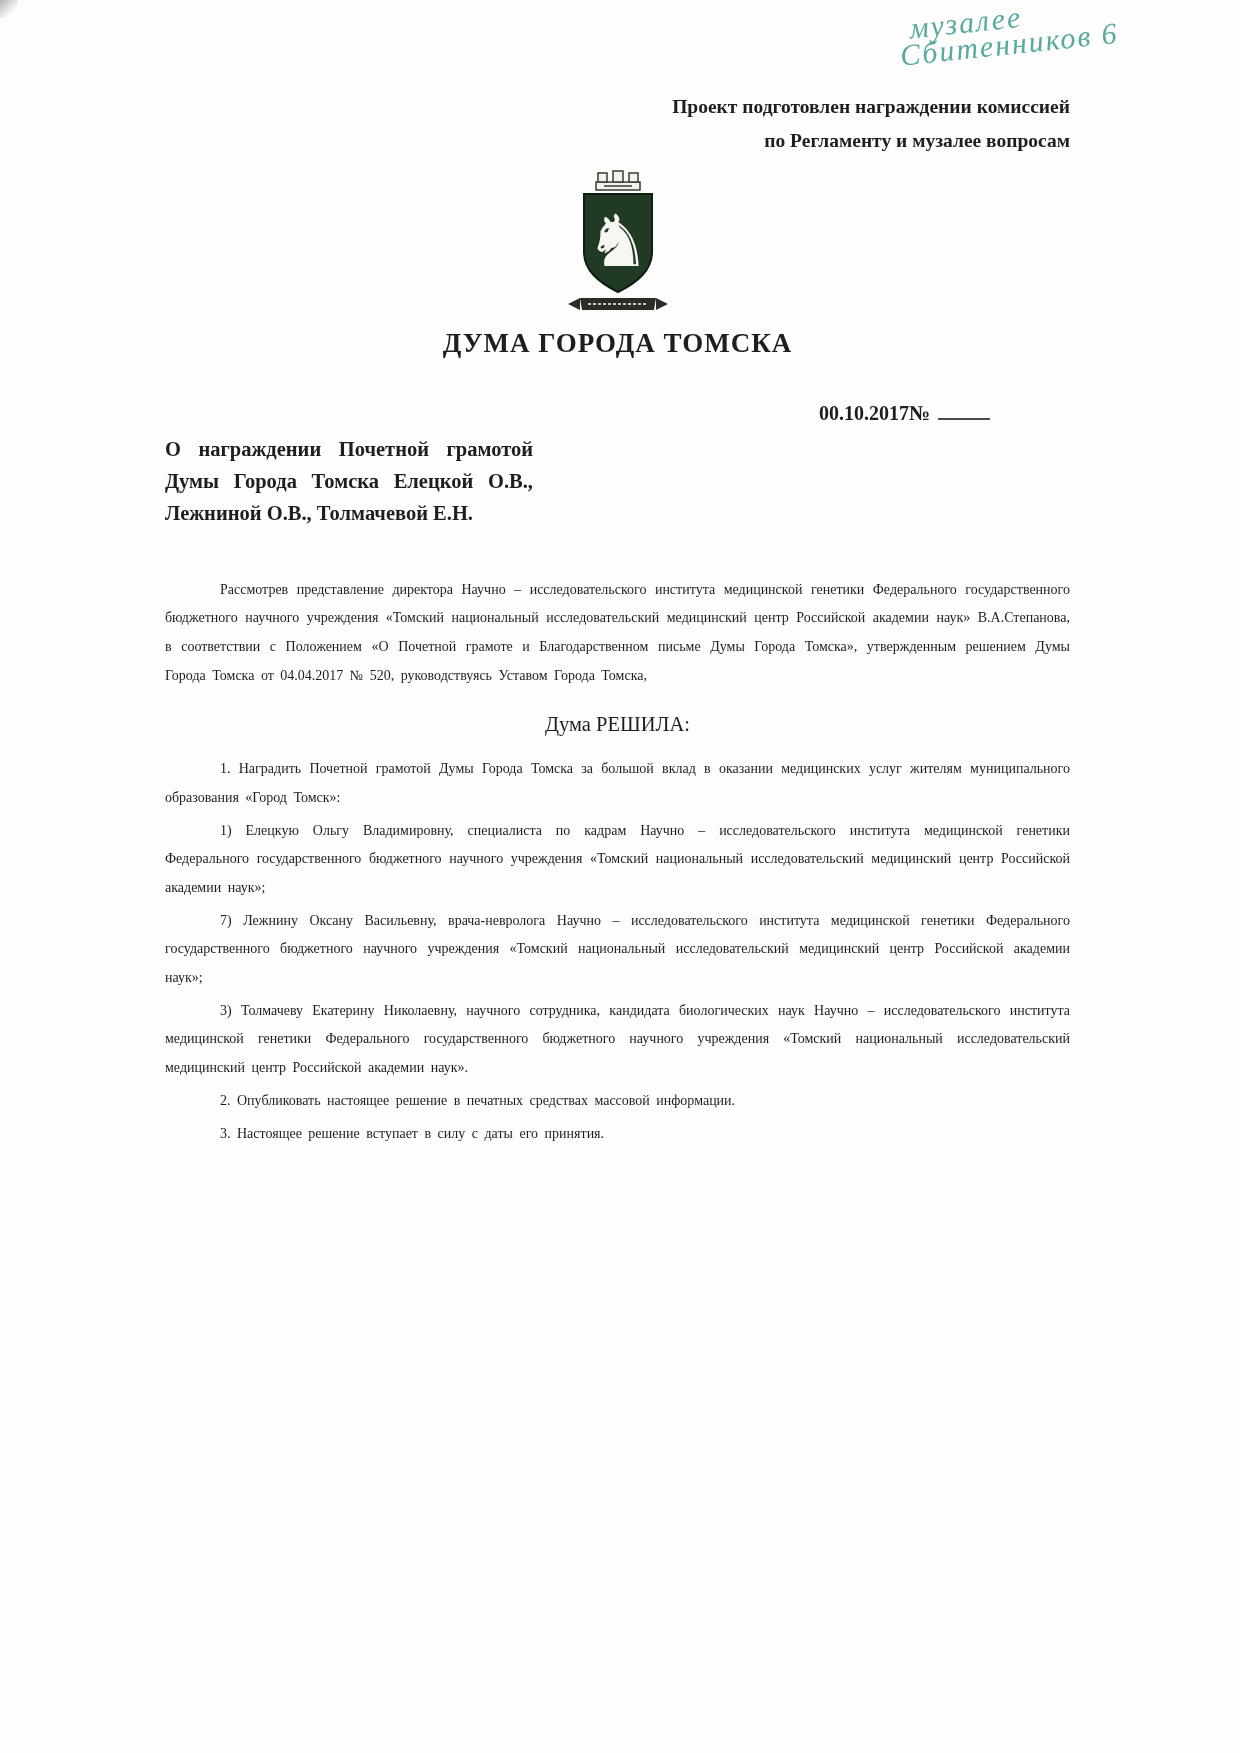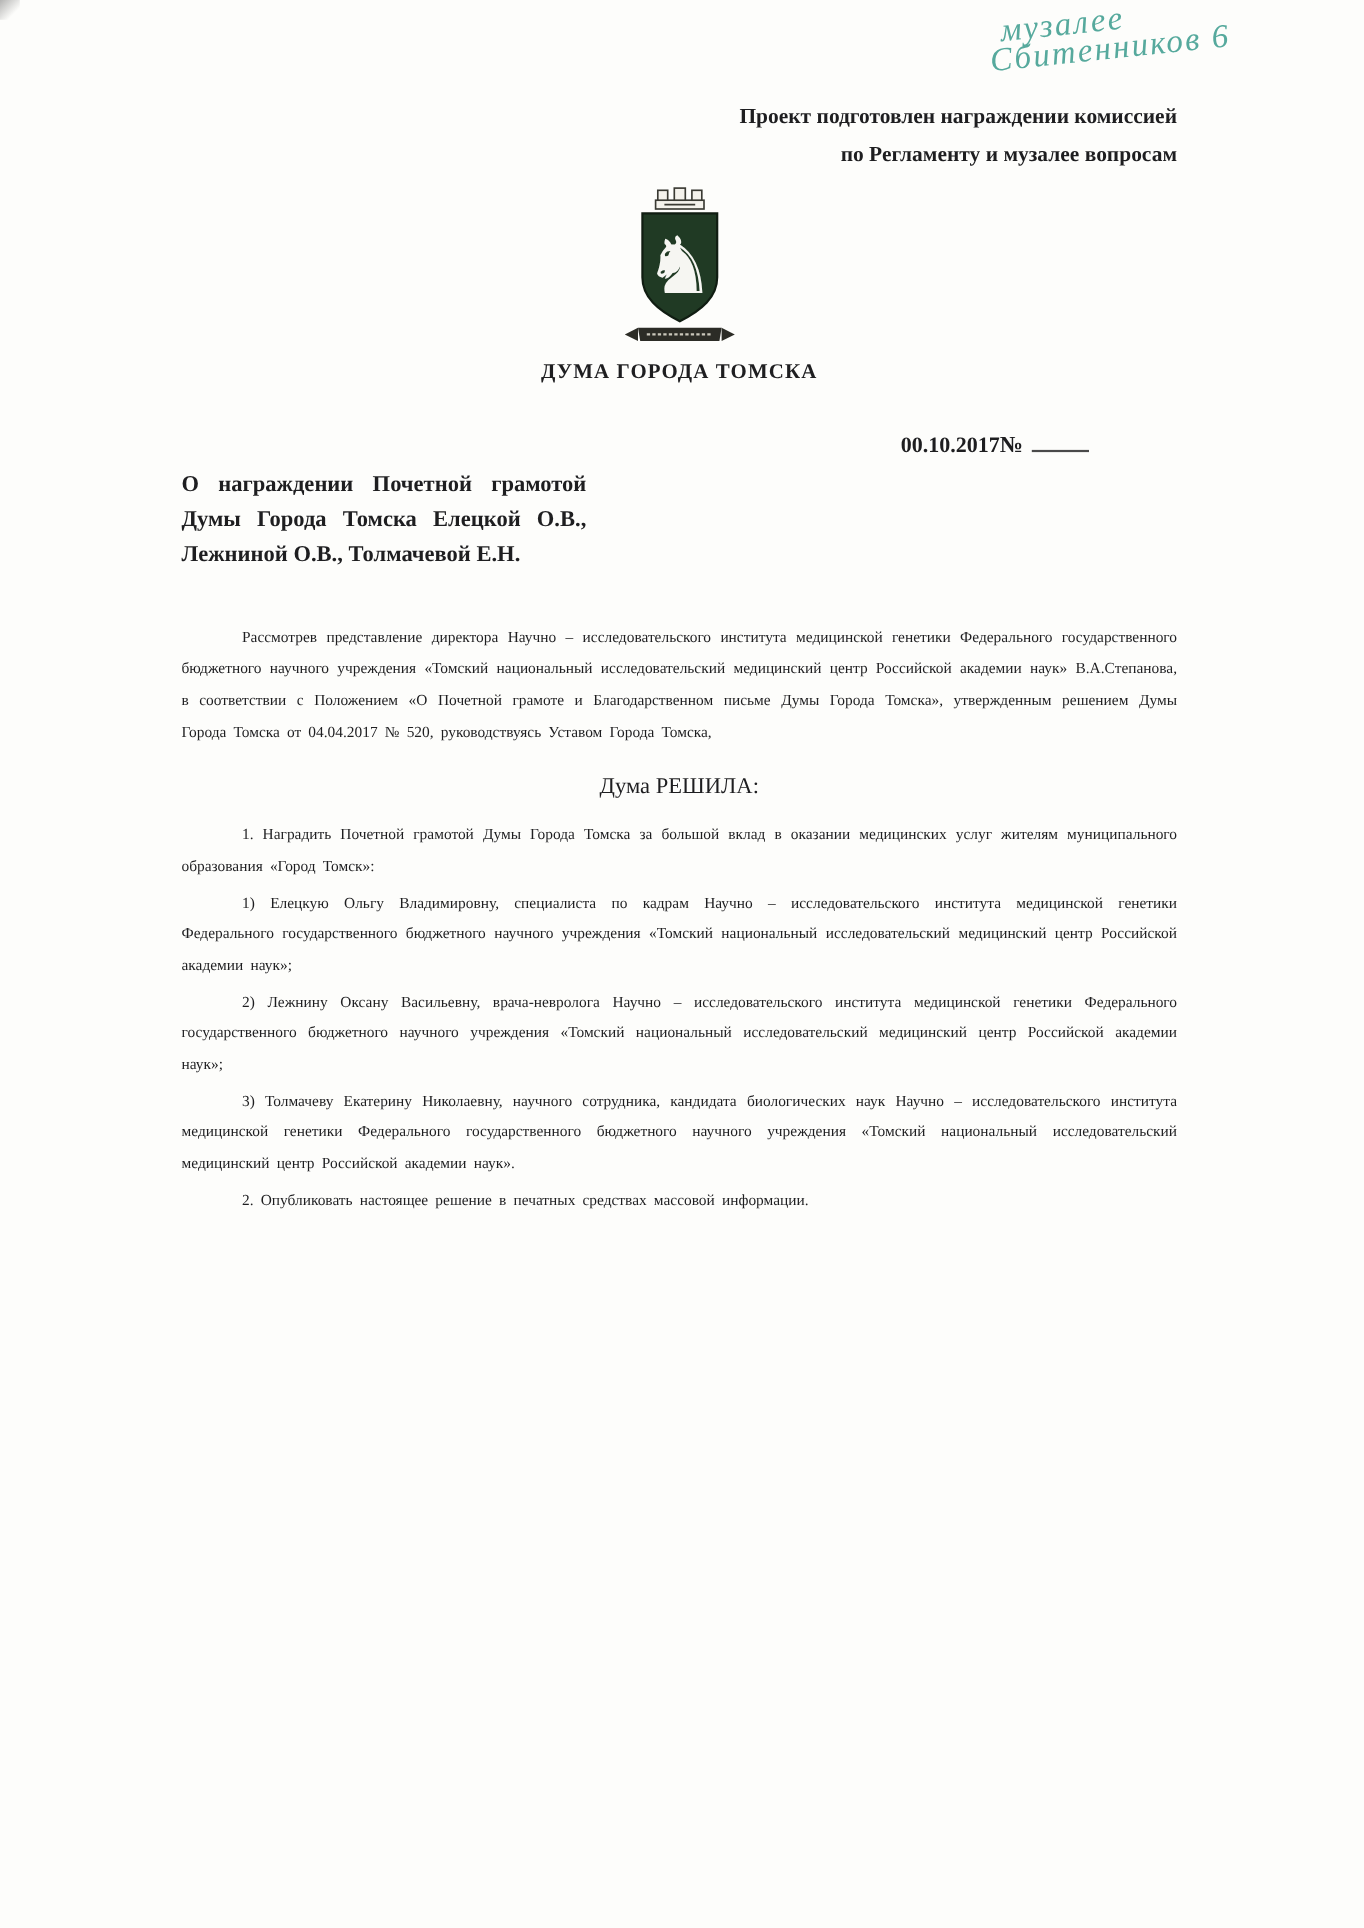--- a/index.html
+++ b/index.html
@@ -48,21 +48,21 @@
   }
   .emblem-wrap {
     margin-top: 12px;
     display: flex;
     justify-content: center;
   }
   .org-title {
     margin-top: 8px;
     text-align: center;
     font-weight: bold;
-    font-size: 19px;
+    font-size: 27px;
     letter-spacing: 1px;
   }
   .doc-type {
     margin-top: 24px;
     text-align: center;
     font-weight: bold;
     font-size: 26px;
     letter-spacing: 1.5px;
   }
   .meta-row {
@@ -161,19 +161,20 @@
       </span>
     </div>
 
     <div class="subject">О награждении Почетной грамотой Думы Города Томска Елецкой О.В., Лежниной О.В., Толмачевой Е.Н.</div>
 
     <div class="body-text">
       <p class="para">Рассмотрев представление директора Научно – исследовательского института медицинской генетики Федерального государственного бюджетного научного учреждения «Томский национальный исследовательский медицинский центр Российской академии наук» В.А.Степанова, в соответствии с Положением «О Почетной грамоте и Благодарственном письме Думы Города Томска», утвержденным решением Думы Города Томска от 04.04.2017 № 520, руководствуясь Уставом Города Томска,</p>
       <p class="resolved-heading">Дума РЕШИЛА:</p>
       <p class="para">1. Наградить Почетной грамотой Думы Города Томска за большой вклад в оказании медицинских услуг жителям муниципального образования «Город Томск»:</p>
       <p class="para">1) Елецкую Ольгу Владимировну, специалиста по кадрам Научно – исследовательского института медицинской генетики Федерального государственного бюджетного научного учреждения «Томский национальный исследовательский медицинский центр Российской академии наук»;</p>
-      <p class="para">2) Лежнину Оксану Васильевну, врача-невролога Научно – исследовательского института медицинской генетики Федерального государственного бюджетного научного учреждения «Томский национальный исследовательский медицинский центр Российской академии наук»;</p>
+      <p class="para">7) Лежнину Оксану Васильевну, врача-невролога Научно – исследовательского института медицинской генетики Федерального государственного бюджетного научного учреждения «Томский национальный исследовательский медицинский центр Российской академии наук»;</p>
       <p class="para">3) Толмачеву Екатерину Николаевну, научного сотрудника, кандидата биологических наук Научно – исследовательского института медицинской генетики Федерального государственного бюджетного научного учреждения «Томский национальный исследовательский медицинский центр Российской академии наук».</p>
       <p class="para">2. Опубликовать настоящее решение в печатных средствах массовой информации.</p>
+      <p class="para">3. Настоящее решение вступает в силу с даты его принятия.</p>
     </div>
 
   </div>
 </div>
 
 </body></html>

